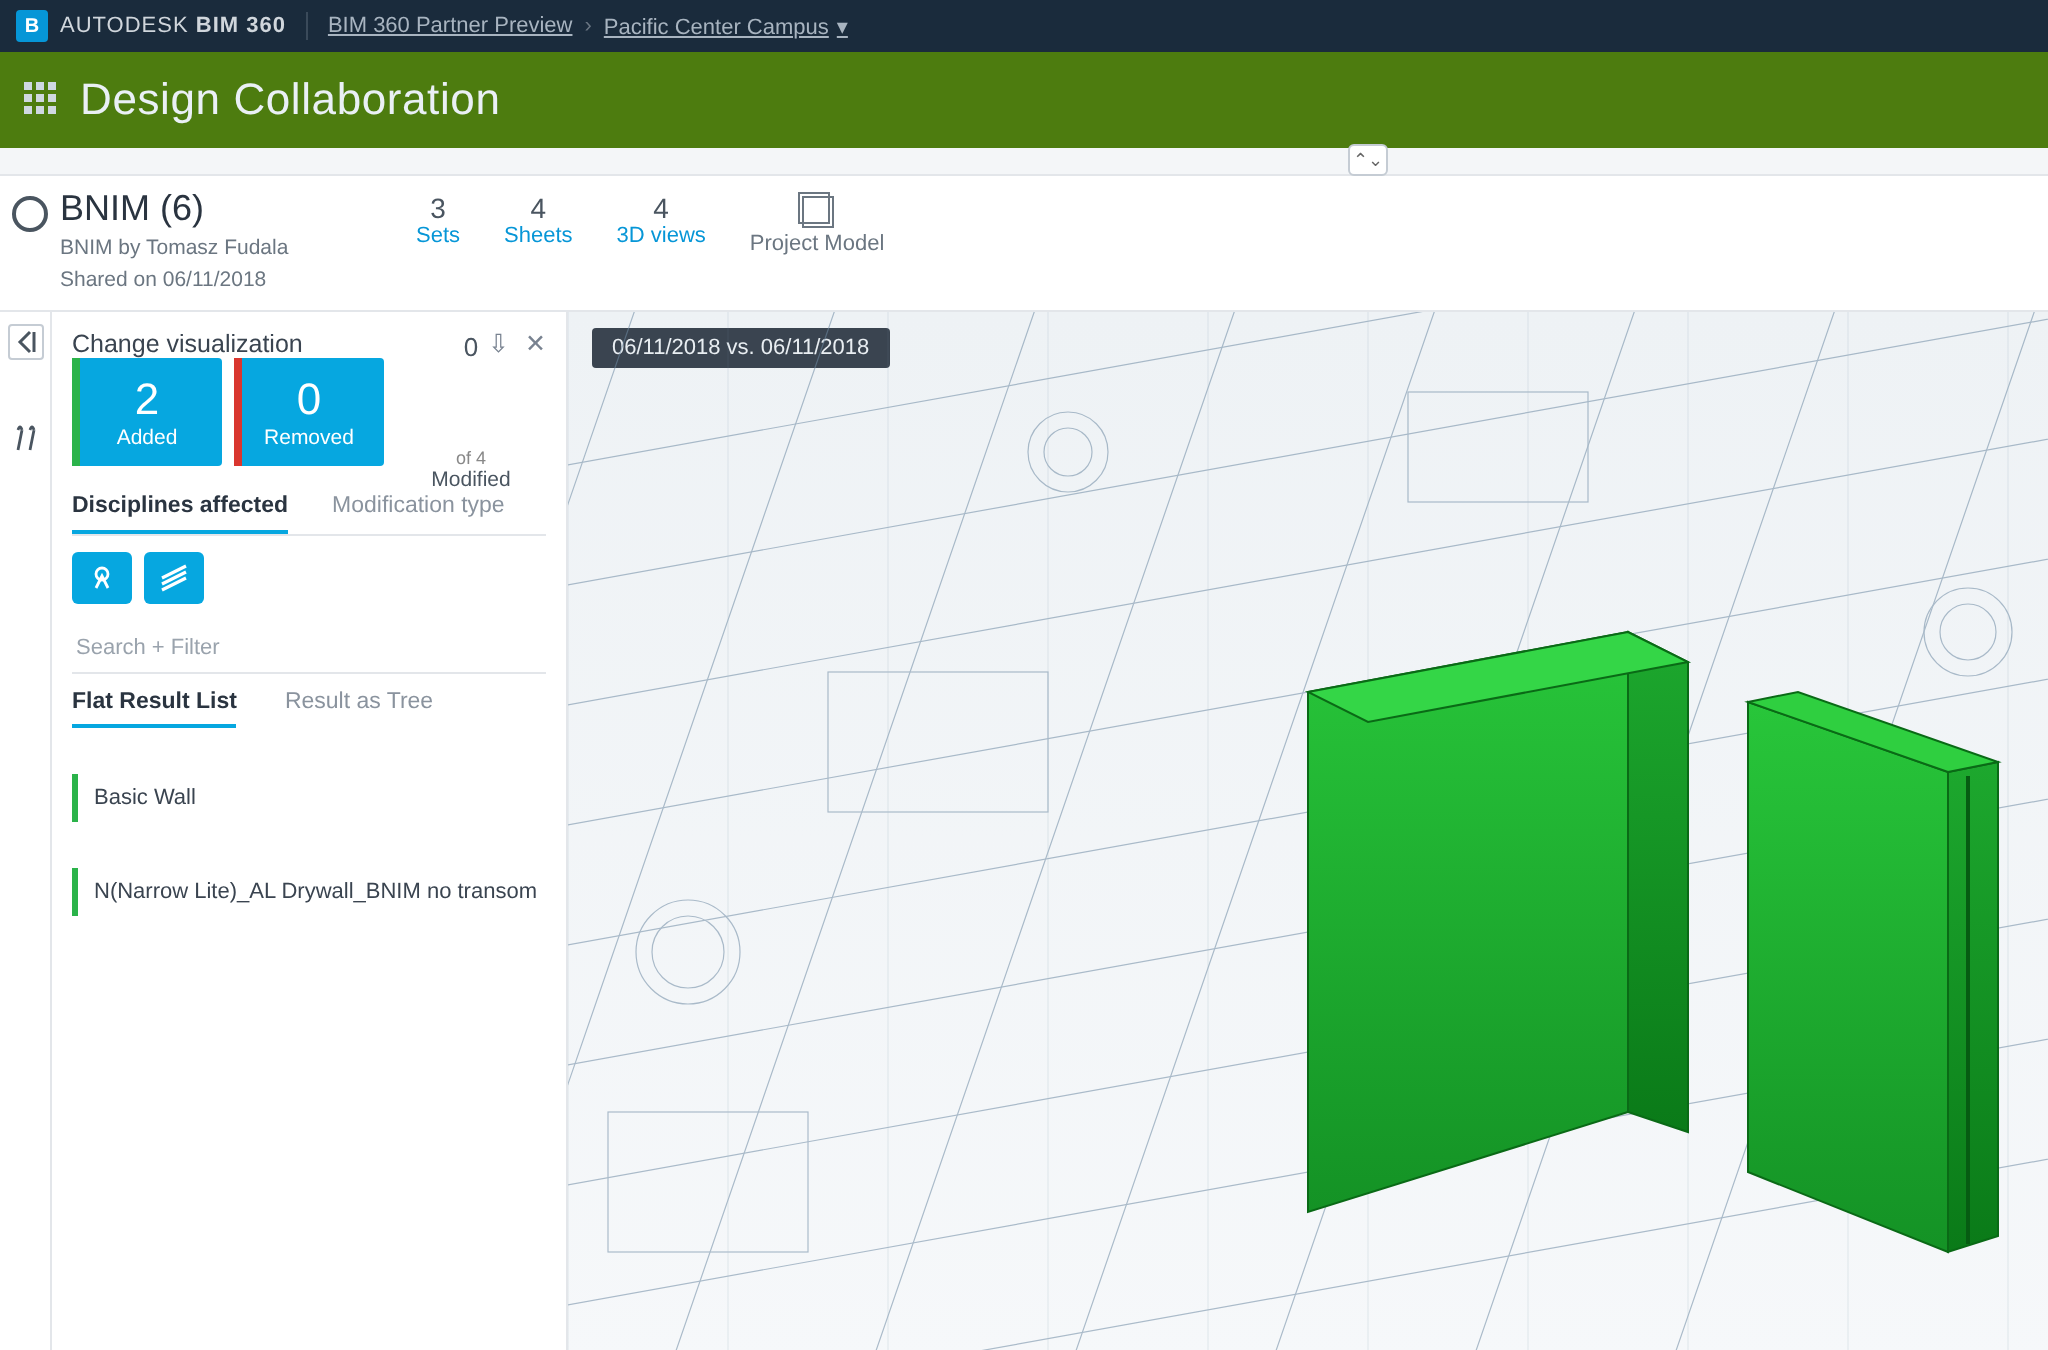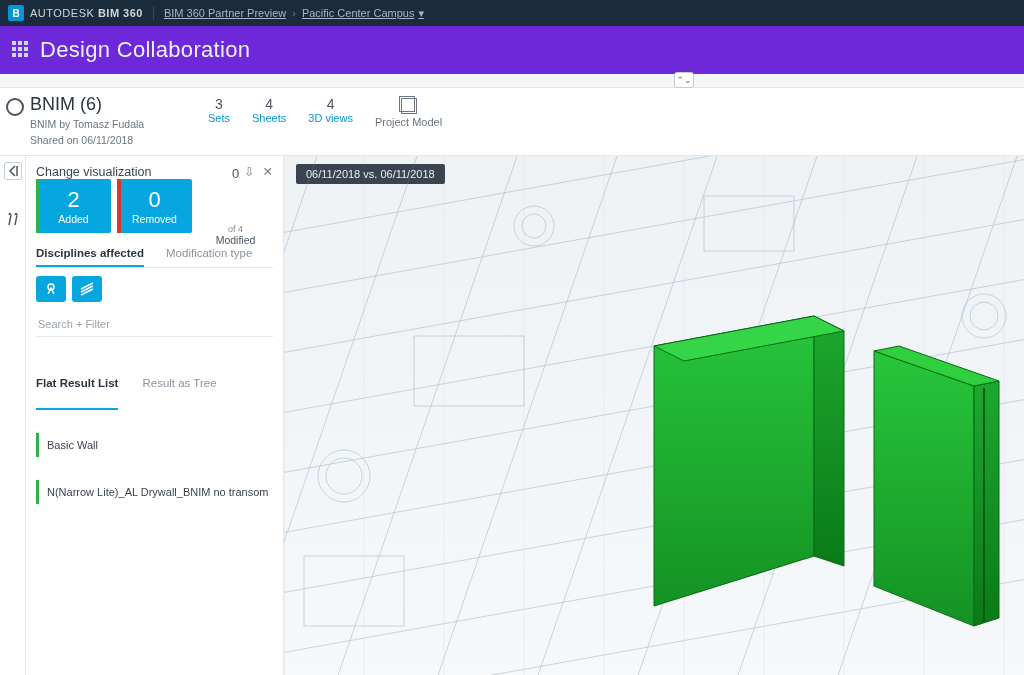--- a/index.html
+++ b/index.html
@@ -8,21 +8,21 @@
 
 .topbar { height: 26px; background: #1a2b3c; display: flex; align-items: center; padding: 0 8px; color: #d0d6dc; font-size: 11px; }
 .topbar .logo { width: 16px; height: 16px; background: linear-gradient(135deg,#0696d7,#0696d7); border-radius: 2px; margin-right: 6px; display:flex;align-items:center;justify-content:center;color:#fff;font-weight:bold;font-size:10px;}
 .topbar .brand { letter-spacing: .5px; font-weight: 400; }
 .topbar .brand b { font-weight: 600; }
 .topbar .sep { width: 1px; height: 14px; background: #3a4a5a; margin: 0 10px; }
 .topbar .crumb { color: #a8b4c0; text-decoration: underline; cursor: pointer; }
 .topbar .crumb .caret { margin-left: 4px; }
 
 
-.titleband { height: 48px; background: #6d28d9; display: flex; align-items: center; padding: 0 12px; color: #eaf0f5; }
+.titleband { height: 48px; background: #4d7c0f; display: flex; align-items: center; padding: 0 12px; color: #eaf0f5; }
 .titleband .grid-icon { width: 18px; height: 18px; margin-right: 10px; display:grid; grid-template-columns:repeat(3,4px); grid-template-rows:repeat(3,4px); gap:2px;}
 .titleband .grid-icon span { background:#cfd8e1; }
 .titleband h1 { font-size: 22px; font-weight: 400; letter-spacing:.3px;}
 
 
 .timeline { height: 14px; background: #f4f6f8; border-bottom: 1px solid #e3e6ea; position: relative; }
 .timeline .handle { position:absolute; right:330px; top:-2px; width:20px; height:16px; border:1px solid #c5ccd4; background:#fff; border-radius:3px; display:flex;align-items:center;justify-content:center;font-size:9px;color:#666;}
 
 
 .headrow { display:flex; align-items:flex-start; padding: 6px 10px 8px 4px; border-bottom:1px solid #e3e6ea; background:#fff; }
@@ -63,21 +63,21 @@
 .tabs { display:flex; gap:22px; font-size:11.5px; border-bottom:1px solid #e3e6ea; margin-bottom:8px;}
 .tabs .tab { padding-bottom:6px; color:#8a939e; cursor:pointer;}
 .tabs .tab.active { color:#2a3440; font-weight:600; border-bottom:2px solid #06a7e0; }
 
 .discipline-icons { display:flex; gap:6px; margin-bottom:10px;}
 .disc-btn { width:30px; height:26px; background:#06a7e0; border-radius:3px; display:flex;align-items:center;justify-content:center;color:#fff; cursor:pointer;}
 
 .search-row { font-size:11px; color:#9aa3ad; padding:6px 2px; border-bottom:1px solid #e3e6ea; margin-bottom:8px;}
 
 .tabs2 { display:flex; gap:24px; font-size:11.5px; margin-bottom:8px;}
-.tabs2 .tab { padding-bottom:19px; color:#8a939e; cursor:pointer;margin-top:32px;}
+.tabs2 .tab { padding-bottom:5px; color:#8a939e; cursor:pointer;}
 .tabs2 .tab.active { color:#2a3440; font-weight:600; border-bottom:2px solid #06a7e0;}
 
 .result-item { font-size:11px; color:#3a4450; padding:6px 4px 6px 8px; border-left:3px solid #2bb34a; margin-bottom:6px; cursor:pointer;margin-top:23px;}
 
 
 .viewer { flex:1; position:relative; background:linear-gradient(180deg,#eef2f5 0%, #f6f8fa 100%); overflow:hidden;}
 .viewer .compare-pill { position:absolute; left:12px; top:8px; background:#3a4450; color:#e9eef2; font-size:11px; padding:4px 10px; border-radius:2px;}
 .viewer svg { position:absolute; inset:0; width:100%; height:100%; }
 
 </style>

